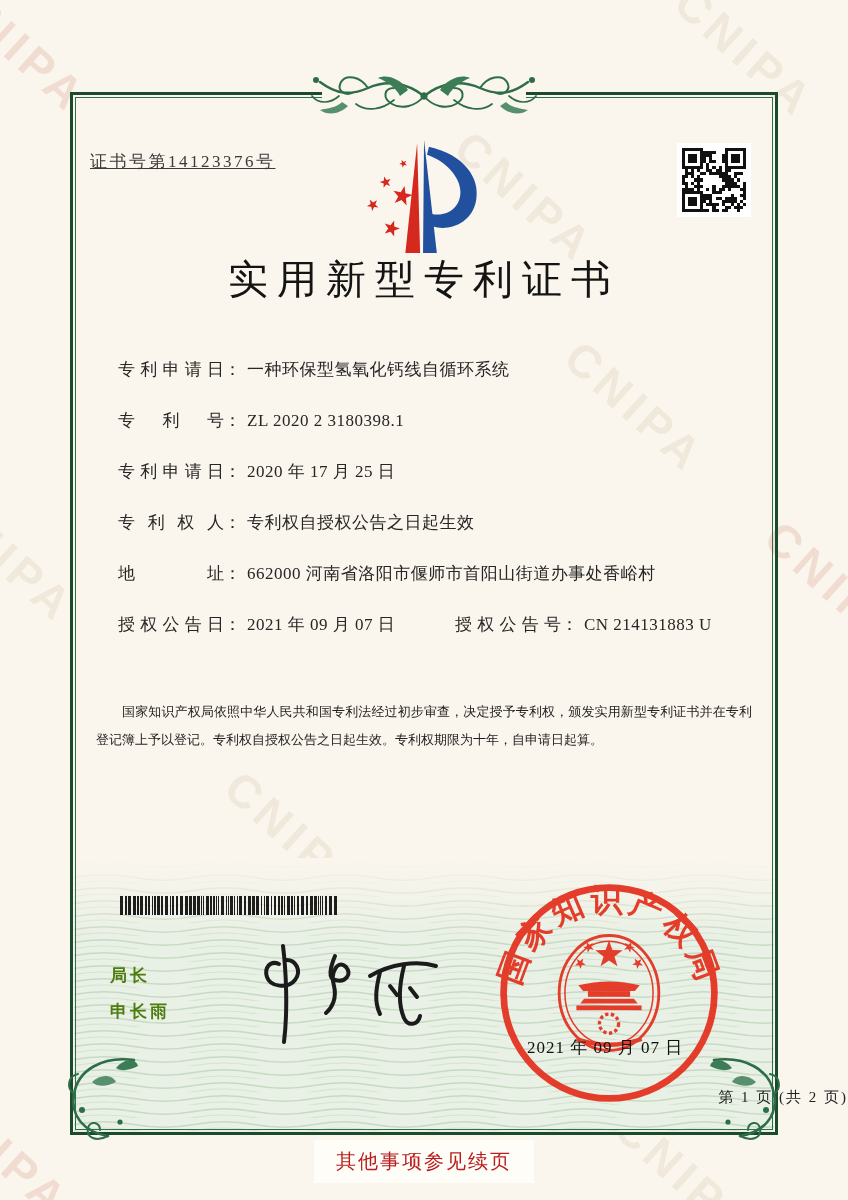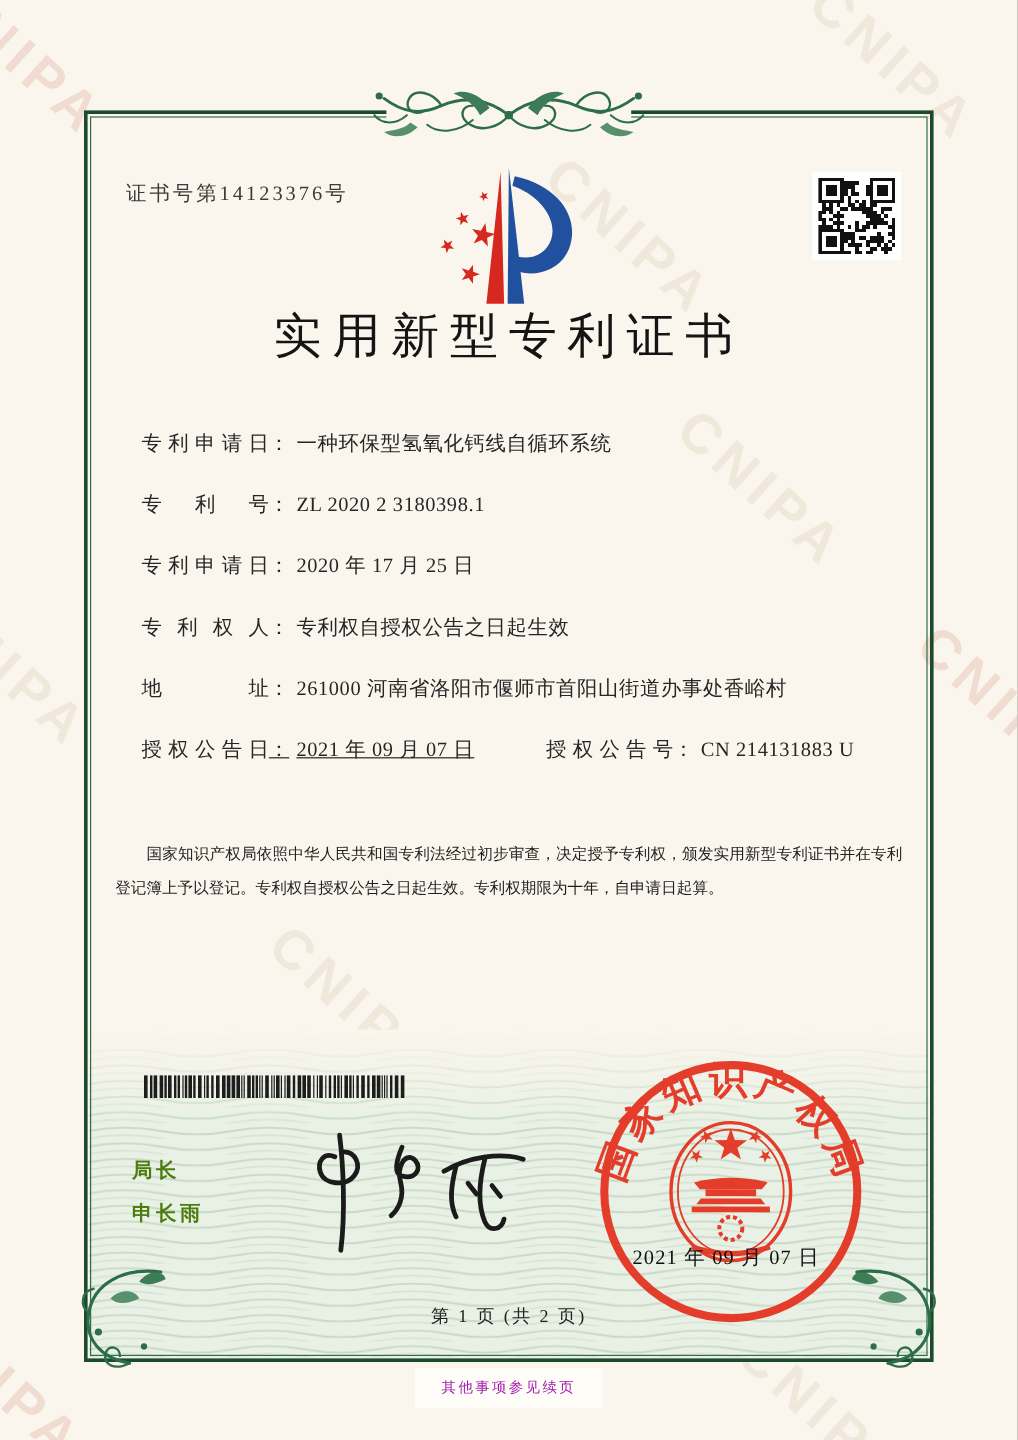--- a/index.html
+++ b/index.html
@@ -22,44 +22,44 @@
   .band .fade{position:absolute;left:0;top:0;width:100%;height:80px;
     background:linear-gradient(180deg,#fbf6ed 0%,rgba(251,246,237,0) 100%);}
   
   .frame{position:absolute;left:70px;top:92px;width:702px;height:1037px;
     border:3px solid #1c4a2d;z-index:3;pointer-events:none;}
   .frame .inner{position:absolute;left:2px;top:2px;right:2px;bottom:2px;
     border:1px solid #2f6d49;}
   .ornament{position:absolute;z-index:4;pointer-events:none;}
   
   .content{position:absolute;left:0;top:0;width:100%;height:100%;z-index:5;}
-  .cert-no{position:absolute;left:105px;top:150px;font-size:17px;letter-spacing:2.5px;color:#3a3a3a;}
+  .cert-no{position:absolute;left:90px;top:150px;font-size:17px;letter-spacing:2.5px;color:#3a3a3a;text-decoration:underline;}
   .logo{position:absolute;left:352px;top:137px;}
   .qr-box{position:absolute;left:677px;top:143px;width:74px;height:74px;background:#fff;}
   .qr-box svg{position:absolute;left:5px;top:5px;}
   .title{position:absolute;left:0;top:252px;width:100%;text-align:center;
     font-size:40px;font-weight:normal;letter-spacing:9px;color:#141414;}
   .fields{position:absolute;left:118px;top:356px;width:580px;font-size:17px;}
   .row{line-height:27px;margin-bottom:24px;white-space:nowrap;}
   .flabel{display:inline-block;width:106px;text-align:justify;text-align-last:justify;vertical-align:top;}
   .colon{margin-right:6px;}
   .fvalue{letter-spacing:0.5px;}
-  .pair1{display:inline-block;min-width:337px;text-decoration:underline;}
+  .pair1{display:inline-block;min-width:337px;}
   .body-text{position:absolute;left:96px;top:698px;width:656px;
     font-size:13px;line-height:27.5px;text-align:justify;color:#1e1e1e;}
   .body-text p{margin:0;text-indent:2em;}
   .barcode{position:absolute;left:120px;top:896px;}
   .director{position:absolute;left:110px;top:964px;font-size:17px;letter-spacing:3px;color:#4d7c0f;font-weight:bold;}
   .director div{margin-bottom:13px;}
   .signature{position:absolute;left:252px;top:942px;}
   .seal{position:absolute;left:494px;top:878px;opacity:0.93;}
   .seal-date{position:absolute;left:527px;top:1036px;font-size:17px;letter-spacing:1px;color:#101010;z-index:6;}
-  .page-info{position:absolute;left:0;top:1088px;width:848px;text-align:center;font-size:15px;letter-spacing:2px;color:#222;}
+  .page-info{position:absolute;left:0;top:1088px;width:848px;text-align:right;font-size:15px;letter-spacing:2px;color:#222;}
   .cont-box{position:absolute;left:50%;top:1140px;transform:translateX(-50%);
-    background:#fffdf8;padding:8px 22px;font-size:12px;letter-spacing:2px;color:#a21caf;}
+    background:#fffdf8;padding:8px 22px;font-size:20px;letter-spacing:2px;color:#b91c1c;}
 </style>
 </head>
 <body>
 
 <div class="page">
 
   <div class="wm pink" style="left:-28px;top:-30px;">CNIPA</div>
   <div class="wm beige" style="left:700px;top:-25px;">CNIPA</div>
   <div class="wm beige" style="left:480px;top:120px;">CNIPA</div>
   <div class="wm beige" style="left:590px;top:330px;">CNIPA</div>
@@ -401,21 +401,21 @@
       <div class="row">
         <span class="flabel">专利号</span><span class="colon">：</span><span class="fvalue">ZL 2020 2 3180398.1</span>
       </div>
       <div class="row">
         <span class="flabel">专利申请日</span><span class="colon">：</span><span class="fvalue">2020 年 17 月 25 日</span>
       </div>
       <div class="row">
         <span class="flabel">专利权人</span><span class="colon">：</span><span class="fvalue">专利权自授权公告之日起生效</span>
       </div>
       <div class="row">
-        <span class="flabel">地址</span><span class="colon">：</span><span class="fvalue">261000  河南省洛阳市偃师市首阳山街道办事处香峪村</span>
+        <span class="flabel">地址</span><span class="colon">：</span><span class="fvalue">662000  河南省洛阳市偃师市首阳山街道办事处香峪村</span>
       </div>
       <div class="row">
         <span class="pair1"><span class="flabel">授权公告日</span><span class="colon">：</span><span class="fvalue">2021 年 09 月 07 日</span></span><span class="flabel">授权公告号</span><span class="colon">：</span><span class="fvalue">CN 214131883 U</span>
       </div>
     </div>
 
     <div class="body-text">
       <p>国家知识产权局依照中华人民共和国专利法经过初步审查，决定授予专利权，颁发实用新型专利证书并在专利登记簿上予以登记。专利权自授权公告之日起生效。专利权期限为十年，自申请日起算。</p>
     </div>
 

